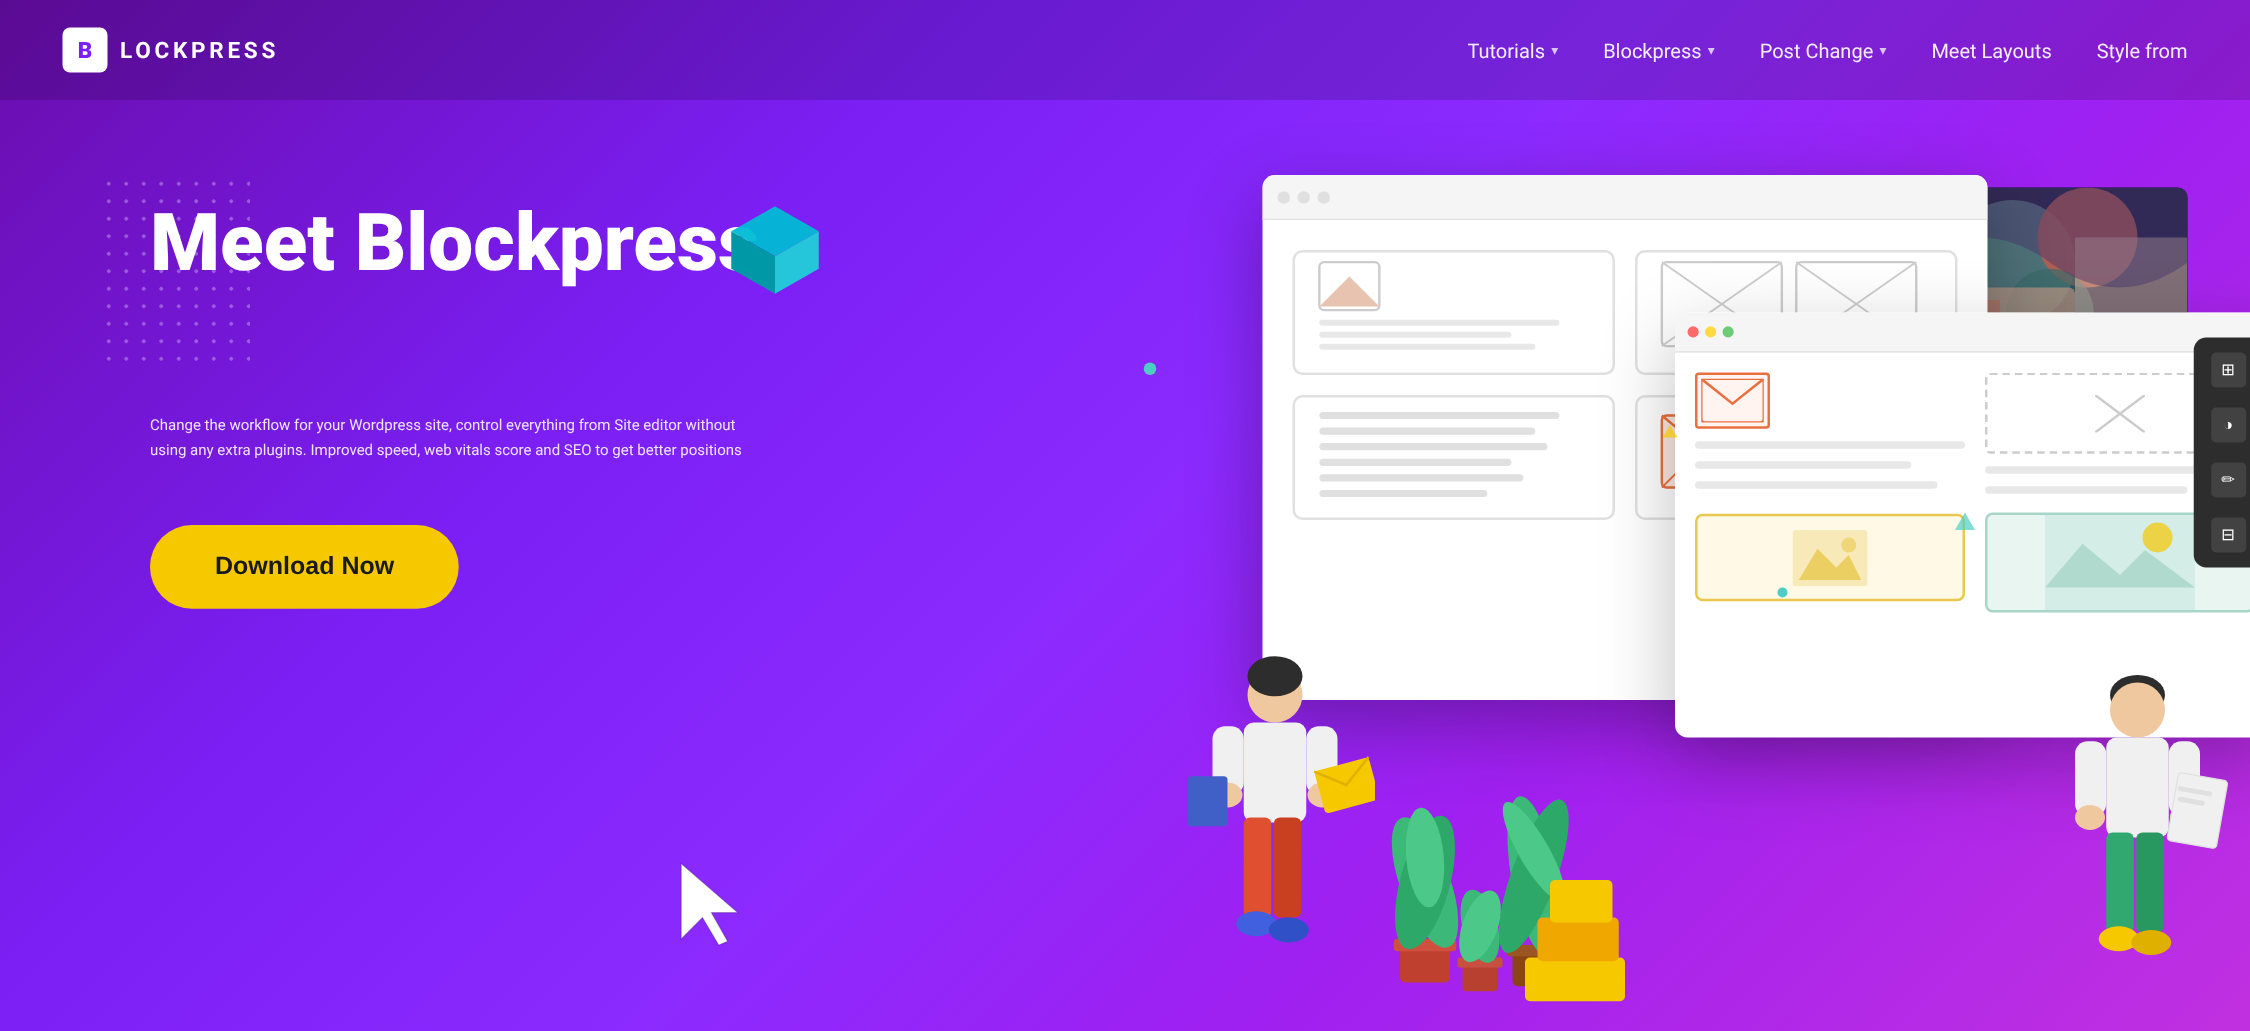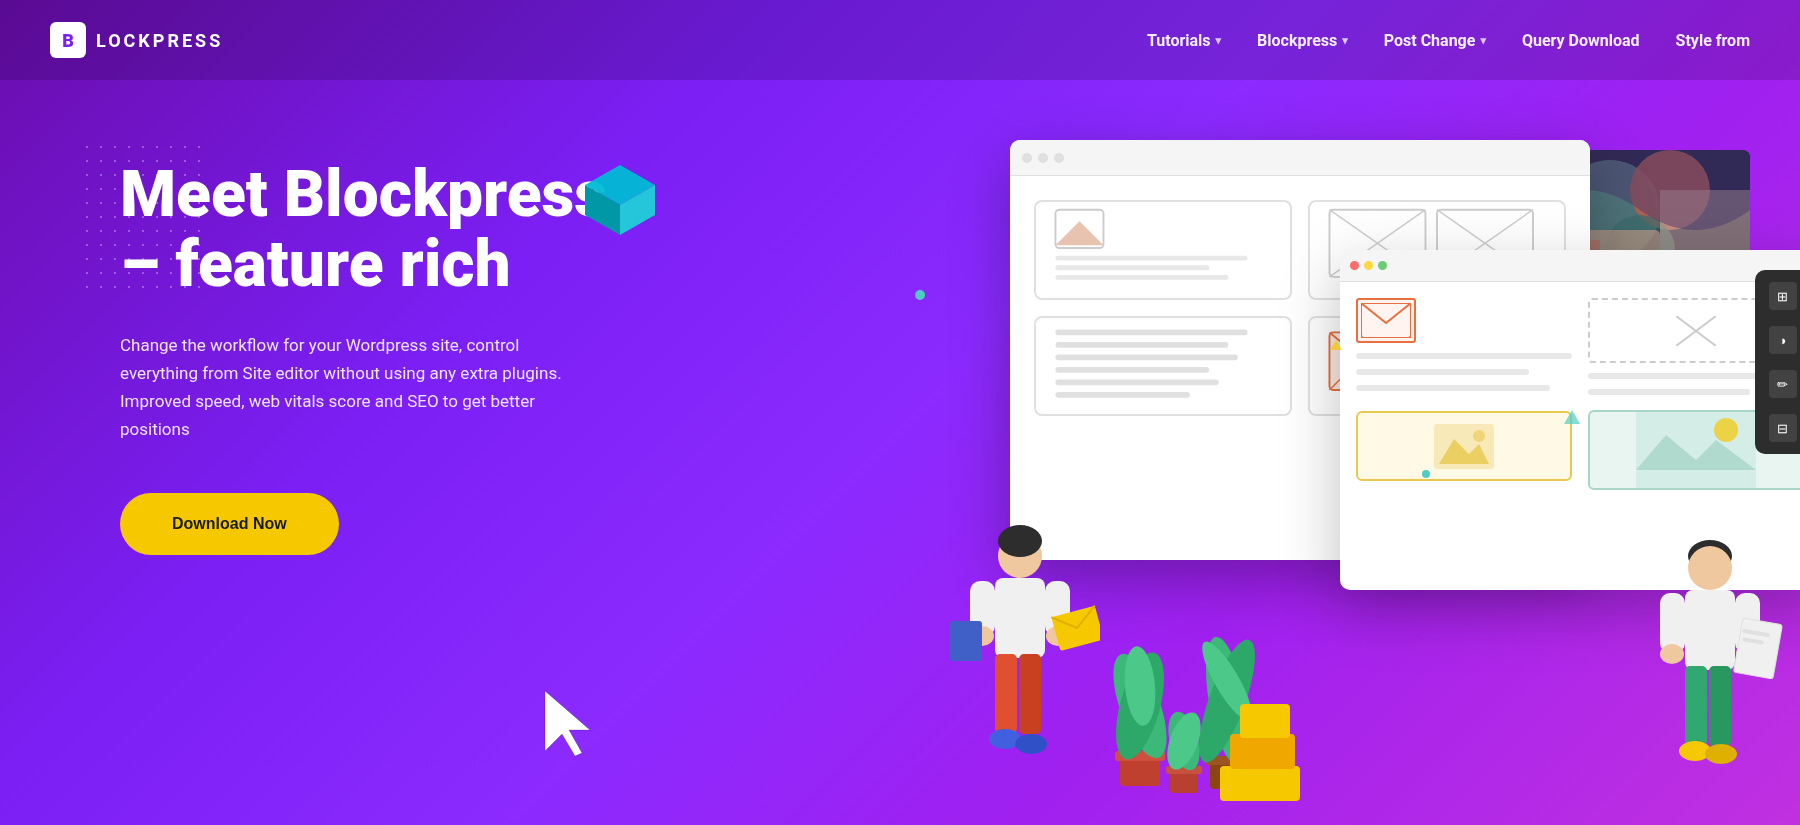--- a/index.html
+++ b/index.html
@@ -50,21 +50,21 @@
     .nav-links {
       display: flex;
       align-items: center;
       gap: 36px;
       list-style: none;
     }
     .nav-links li a {
       color: #fff;
       text-decoration: none;
       font-size: 16px;
-      font-weight: 700;
+      font-weight: 400;
       display: flex;
       align-items: center;
       gap: 5px;
       opacity: 0.92;
     }
     .nav-links li a .chevron {
       font-size: 11px;
       opacity: 0.8;
     }
     .download-btn {
@@ -109,33 +109,33 @@
       z-index: 5;
     }
     .hero-title {
       font-size: 64px;
       font-weight: 900;
       color: #fff;
       line-height: 1.1;
       margin-bottom: 30px;
     }
     .hero-subtitle {
-      font-size: 17px;
+      font-size: 12px;
       color: rgba(255,255,255,0.88);
       line-height: 1.65;
       margin-bottom: 50px;
       max-width: 480px;
     }
     .download-now-btn {
       background: #f5c800;
       color: #1a1a1a;
       border: none;
       padding: 22px 52px;
       border-radius: 50px;
-      font-size: 16px;
+      font-size: 20px;
       font-weight: 800;
       cursor: pointer;
     }
 
     
     .hero-illustration {
       position: absolute;
       right: -30px;
       top: 10px;
       width: 920px;
@@ -296,40 +296,40 @@
       </a>
     </li>
     <li>
       <a href="#">
         <span>Post Change</span>
         <span class="chevron">▾</span>
       </a>
     </li>
     <li>
       <a href="#">
-        <span>Query Download</span>
+        <span>Meet Layouts</span>
       </a>
     </li>
     <li>
       <a href="#">
         <span>Style from</span>
       </a>
     </li>
   </ul>
 
 </nav>
 
 <section class="hero">
 
   <div class="dot-pattern"></div>
 
   <div class="hero-content">
     <h1 class="hero-title">
       <span>Meet Blockpress</span><br>
-      <span>– feature rich</span><br>
+      <br>
     </h1>
     <p class="hero-subtitle">Change the workflow for your Wordpress site, control everything from Site editor without using any extra plugins. Improved speed, web vitals score and SEO to get better positions</p>
     <button class="download-now-btn">Download Now</button>
   </div>
 
   <div class="cube-3d">
     <svg width="80" height="90" viewBox="0 0 80 90">
 
       <polygon points="40,5 75,25 40,45 5,25" fill="#00bcd4" opacity="0.95"></polygon>
 

